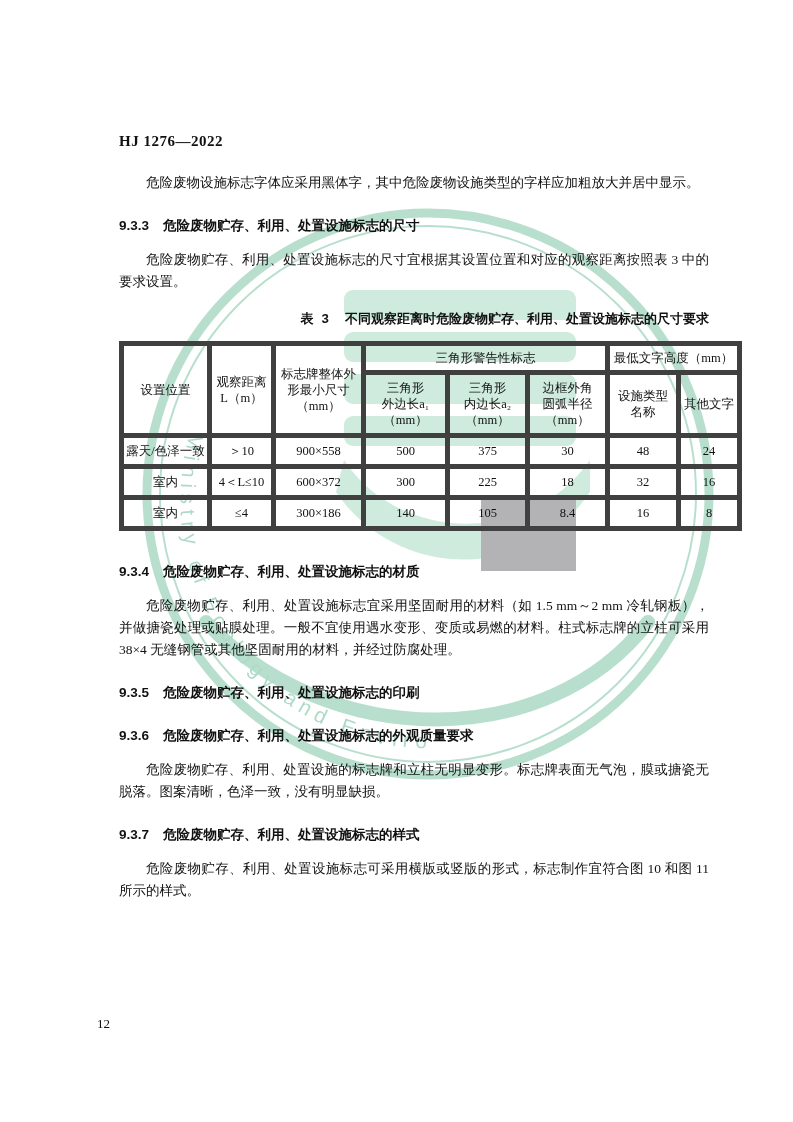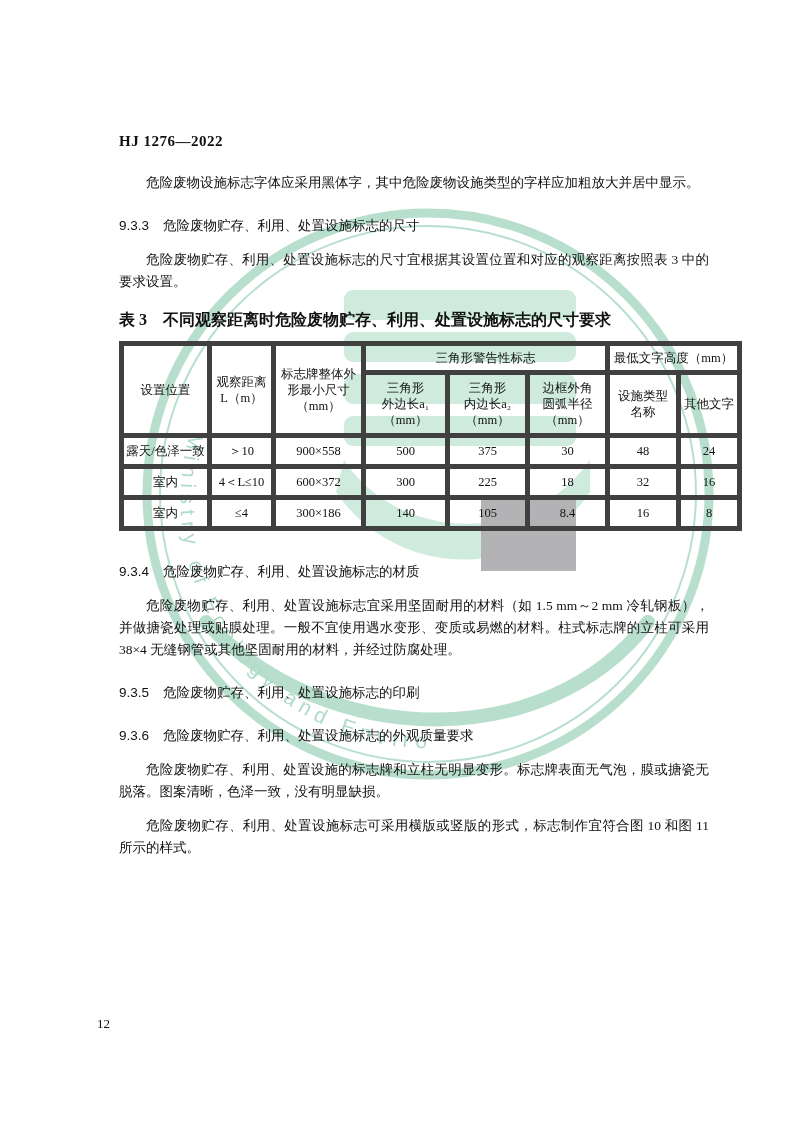--- a/index.html
+++ b/index.html
@@ -47,31 +47,31 @@
     letter-spacing: 0.5px;
     margin-bottom: 20px;
   }
   p.body-par {
     margin: 12px 0;
     text-indent: 2em;
     text-align: justify;
   }
   .sec-heading {
     font-family: "Liberation Sans", "DejaVu Sans", sans-serif;
-    font-weight: normal;
+    font-weight: bold;
     font-size: 13.5px;
     margin: 21px 0 10px 0;
   }
   .sec-heading .sec-no { margin-right: 14px; }
   
   .tbl-caption {
-    font-family: Liberation Serif, serif;
+    font-family: Liberation Mono, monospace;
     font-weight: bold;
-    font-size: 16px;
-    text-align: left;
+    font-size: 13px;
+    text-align: right;
     margin: 16px 0 10px 0;
   }
   .tbl-caption .cap-label { margin-right: 16px; }
   table.size-table {
     border-collapse: collapse;
     margin: 0 auto;
     width: 618px;
     table-layout: fixed;
   }
   table.size-table th, table.size-table td {
@@ -214,18 +214,21 @@
 
     <div class="sec-heading">
       <span class="sec-no">9.3.5</span><span>危险废物贮存、利用、处置设施标志的印刷</span>
     </div>
 
     <div class="sec-heading">
       <span class="sec-no">9.3.6</span><span>危险废物贮存、利用、处置设施标志的外观质量要求</span>
     </div>
     <p class="body-par">危险废物贮存、利用、处置设施的标志牌和立柱无明显变形。标志牌表面无气泡，膜或搪瓷无脱落。图案清晰，色泽一致，没有明显缺损。</p>
 
+    <div class="sec-heading">
+      <span class="sec-no">9.3.7</span><span>危险废物贮存、利用、处置设施标志的样式</span>
+    </div>
     <p class="body-par">危险废物贮存、利用、处置设施标志可采用横版或竖版的形式，标志制作宜符合图 10 和图 11 所示的样式。</p>
 
   </div>
 
   <div class="page-number">12</div>
 </div>
 
 </body></html>

